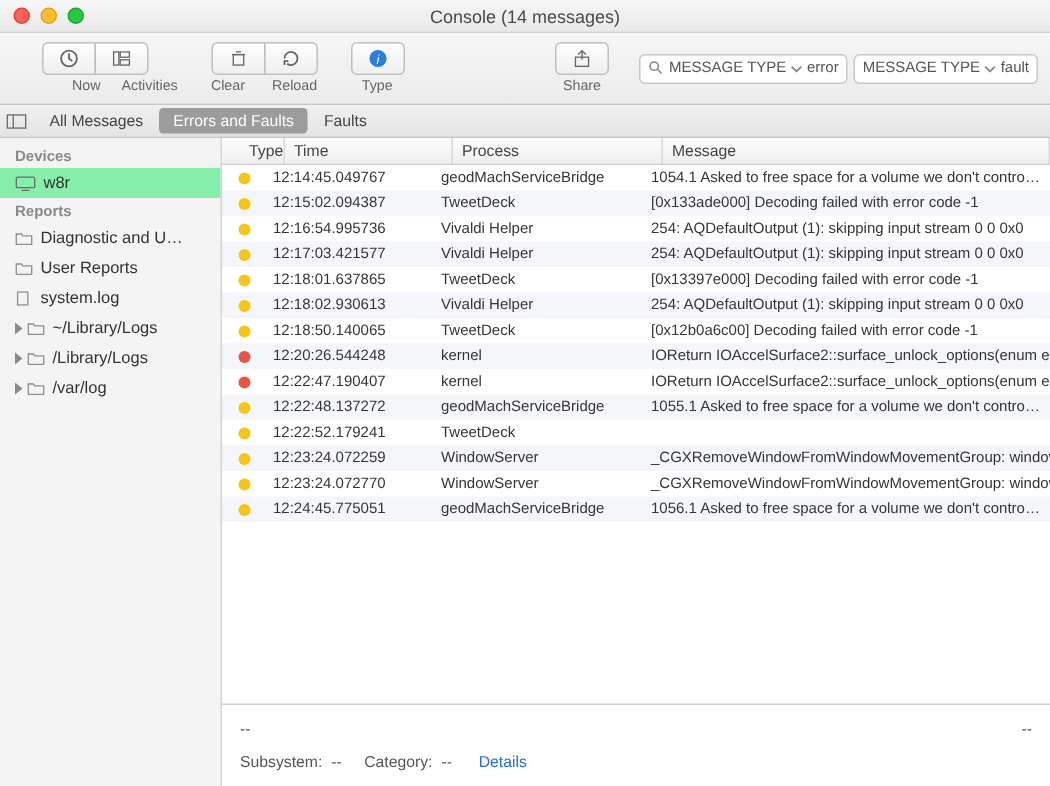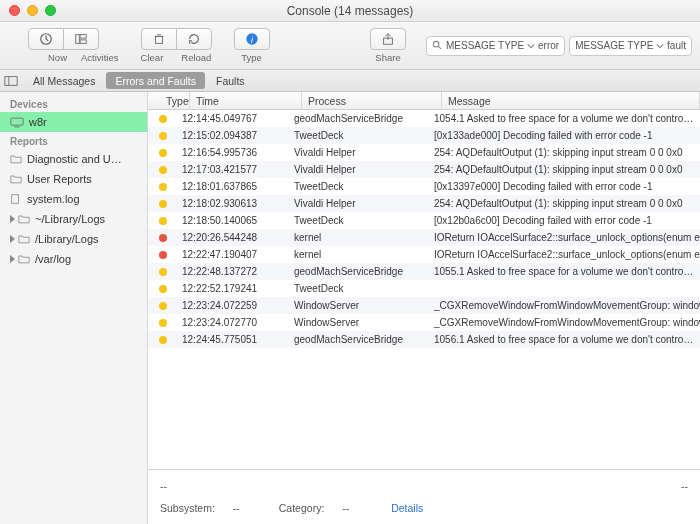--- a/index.html
+++ b/index.html
@@ -40,21 +40,21 @@
 .col { border-right:1px solid #d8d8d8; padding:3px 6px; }
 .c-type{width:30px;margin-left:12px;} .c-time{width:112px;} .c-proc{width:140px;} .c-msg{flex:1;}
 .rows { flex:0 0 auto; }
 .row { height:17px; display:flex; align-items:center; font-size:10px; font-family:Menlo,Monaco,monospace; color:#353535; }
 .row:nth-child(even){ background:#f4f6f9; }
 .r-type{width:30px; display:flex; justify-content:center;} .r-time{width:112px;padding-left:4px;} .r-proc{width:140px;padding-left:4px;} .r-msg{flex:1;padding-left:4px; white-space:nowrap; overflow:hidden;}
 .bul { width:8px;height:8px;border-radius:50%; }
 .bul.y{background:#f5c518;} .bul.r{background:#e85444;}
 .detail { border-top:1px solid #d0d0d0; padding:10px 12px; font-size:10.5px; color:#555; }
 .detail-top { display:flex; justify-content:space-between; margin-bottom:10px;}
-.det-row { display:flex; gap:18px; align-items:center;}
+.det-row { display:flex; gap:6px; align-items:center;}
 .det-lnk { color:#2a6cd6; }
 .spacer-fill { flex:1; }
 </style>
 </head>
 <body>
 
 <div class="titlebar">
   <div class="traffic">
     <div class="dot r"></div>
     <div class="dot y"></div>

